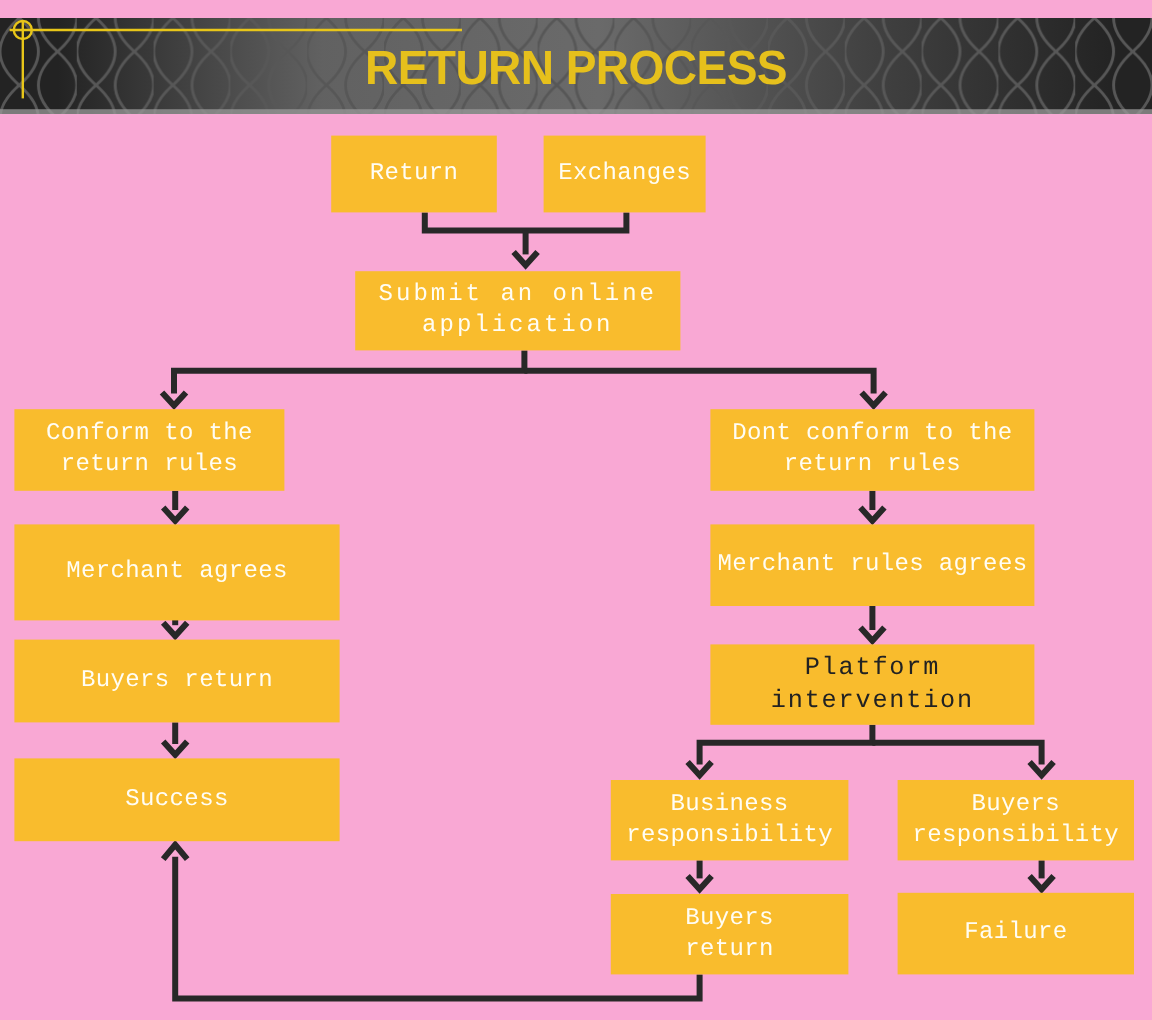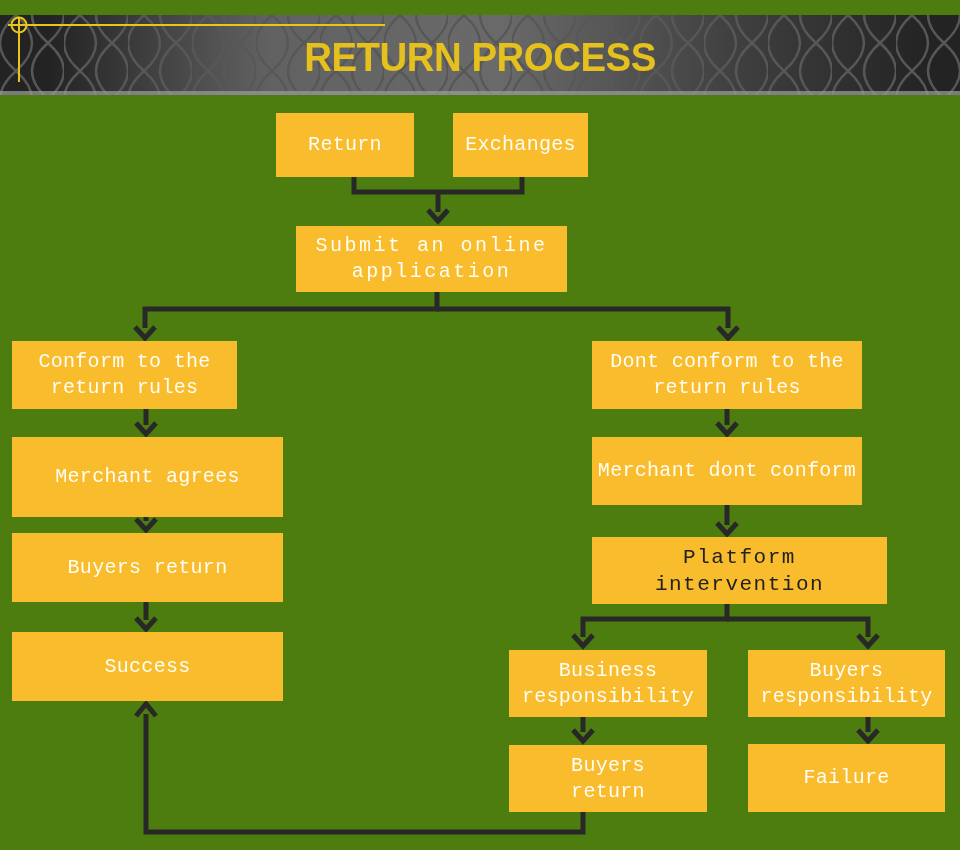--- a/index.html
+++ b/index.html
@@ -1,17 +1,17 @@
 <!DOCTYPE html>
 <html style="--box: #F9BC2D; --line: #282828; --title: #E6C01C; --decor: #E8C619; --box-text: #FFFDF4; --box-text-dark: #222222;"><head>
 <meta charset="utf-8">
 <style>
   html,body{margin:0;padding:0;background:#ffffff;}
   .slide{
-    position:relative;width:960px;height:850px;background:#4d7c0f;overflow:hidden;
+    position:relative;width:960px;height:850px;background:#f9a8d4;overflow:hidden;
     font-family:"Liberation Sans","DejaVu Sans",sans-serif;
   }
   
   .band{position:absolute;left:0;top:15px;width:960px;height:80px;background:#232323;}
   .band-panel{
     position:absolute;left:0;top:0;width:100%;height:100%;
     background:linear-gradient(90deg,
       rgba(108,108,108,0) 5%,
       rgba(106,106,106,0.88) 28%,
       rgba(112,112,112,0.92) 52%,
@@ -43,21 +43,21 @@
   
   .n-return      {left:276px;top:113px;width:138px;height:64px;}
   .n-exchanges   {left:453px;top:113px;width:135px;height:64px;}
   .n-submit      {left:296px;top:226px;width:271px;height:66px;}
   .n-conform     {left:12px; top:341px;width:225px;height:68px;}
   .n-magree      {left:12px; top:437px;width:271px;height:80px;}
   .n-breturn     {left:12px; top:533px;width:271px;height:69px;}
   .n-success     {left:12px; top:632px;width:271px;height:69px;}
   .n-dontconform {left:592px;top:341px;width:270px;height:68px;}
   .n-mdont       {left:592px;top:437px;width:270px;height:68px;}
-  .n-platform    {left:592px;top:537px;width:295px;height:67px;}
+  .n-platform    {left:592px;top:537px;width:270px;height:67px;}
   .n-busresp     {left:509px;top:650px;width:198px;height:67px;}
   .n-buyresp     {left:748px;top:650px;width:197px;height:67px;}
   .n-breturn2    {left:509px;top:745px;width:198px;height:67px;}
   .n-failure     {left:748px;top:744px;width:197px;height:68px;}
 </style>
 </head>
 <body>
 
 <div class="slide">
 
@@ -140,21 +140,21 @@
     <div class="nd n-submit nd-sp">Submit an online
 application</div>
     <div class="nd n-exchanges">Exchanges</div>
     <div class="nd n-conform">Conform to the
 return rules</div>
     <div class="nd n-magree">Merchant agrees</div>
     <div class="nd n-breturn">Buyers return</div>
     <div class="nd n-success">Success</div>
     <div class="nd n-dontconform">Dont conform to the
 return rules</div>
-    <div class="nd n-mdont">Merchant dont conform</div>
+    <div class="nd n-mdont">Merchant rules agrees</div>
     <div class="nd n-platform nd-dark">Platform
 intervention</div>
     <div class="nd n-busresp">Business
 responsibility</div>
     <div class="nd n-buyresp">Buyers
 responsibility</div>
     <div class="nd n-breturn2">Buyers
 return</div>
     <div class="nd n-failure">Failure</div>
   </div>

